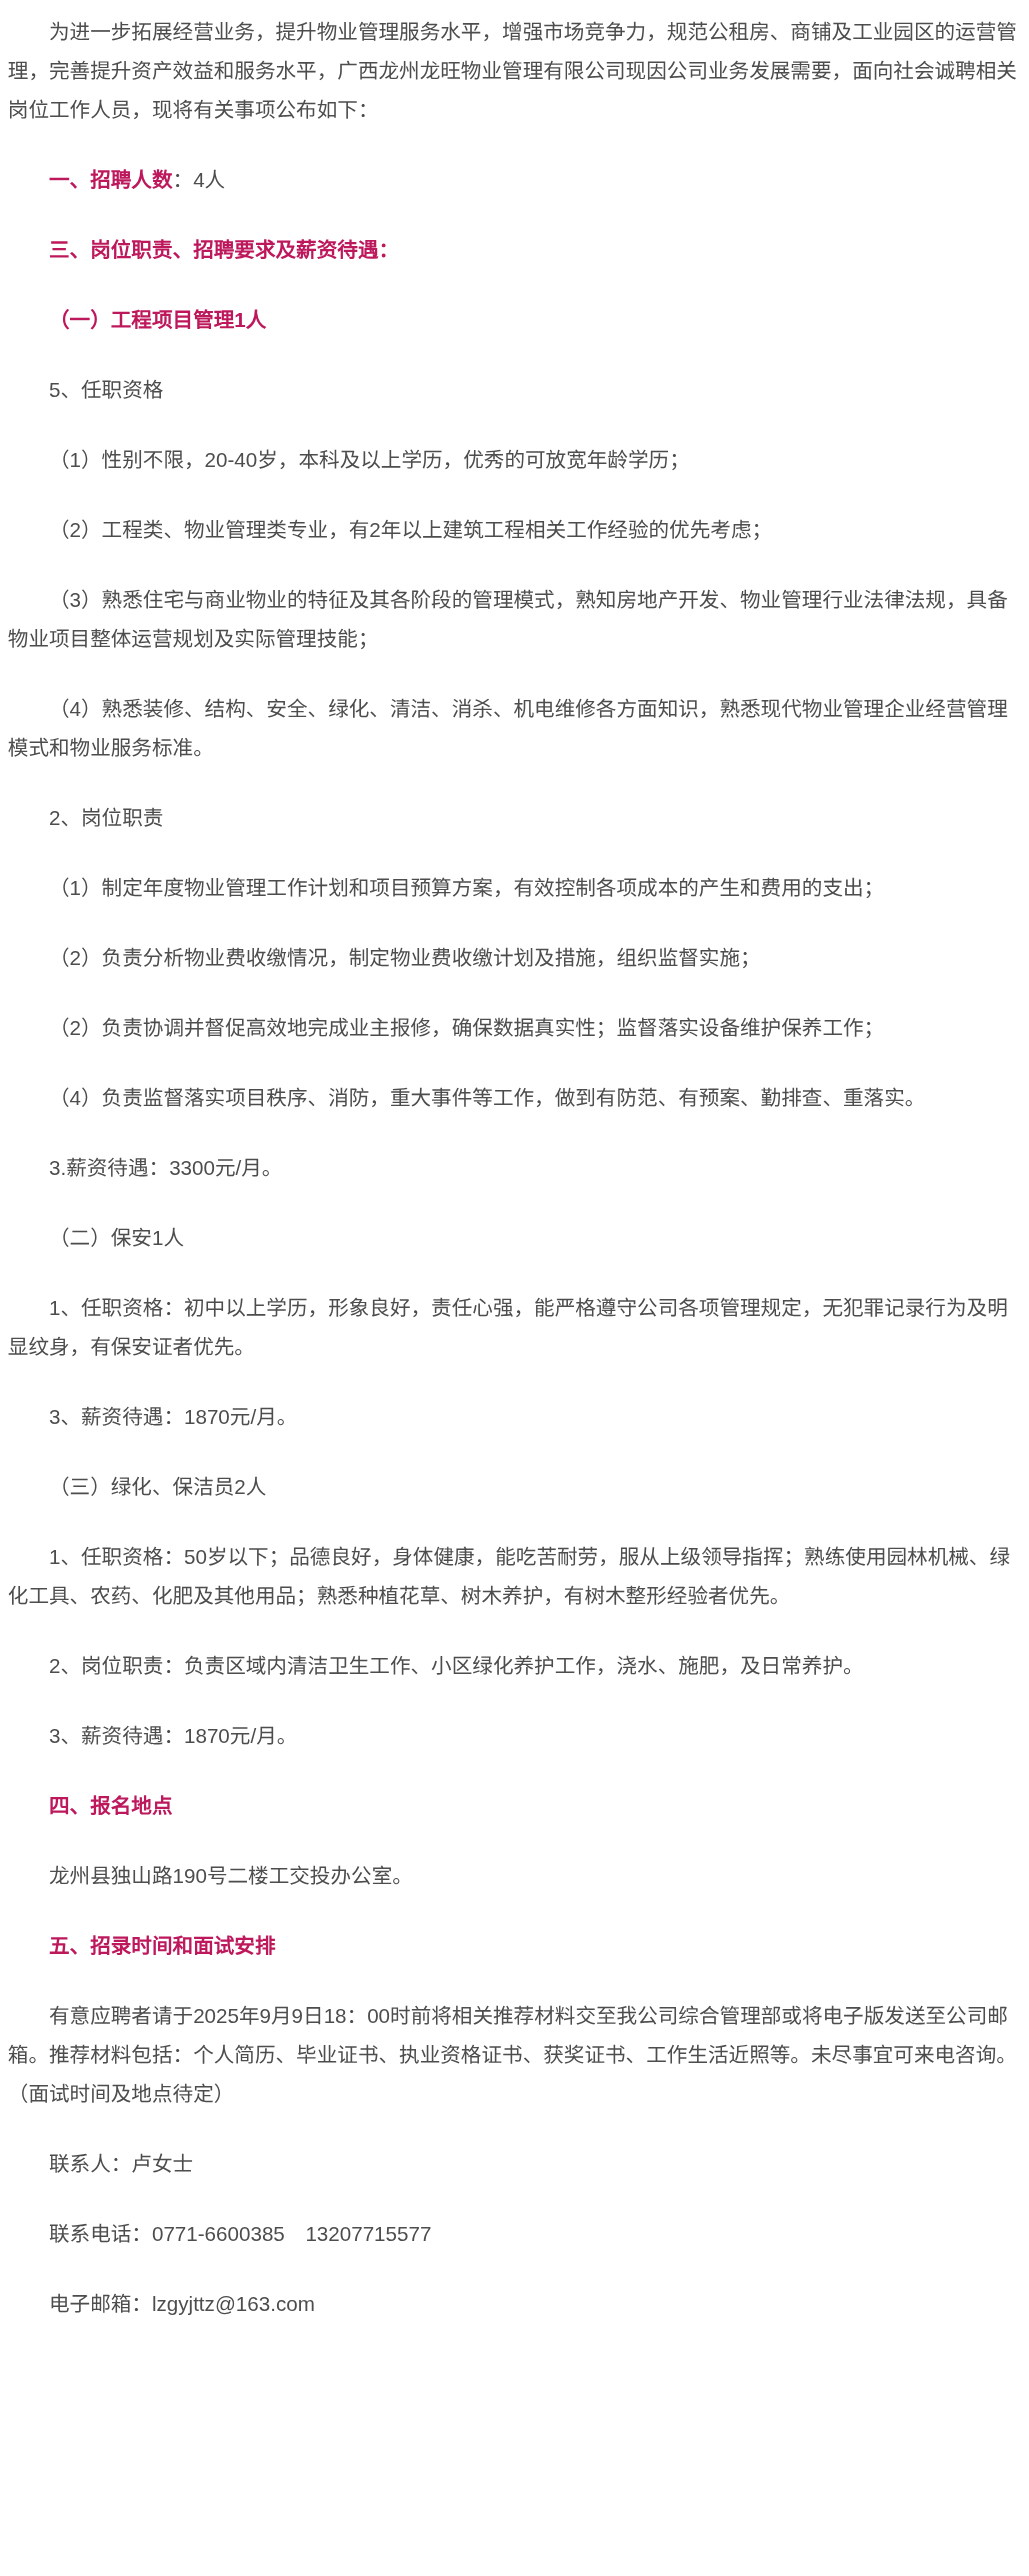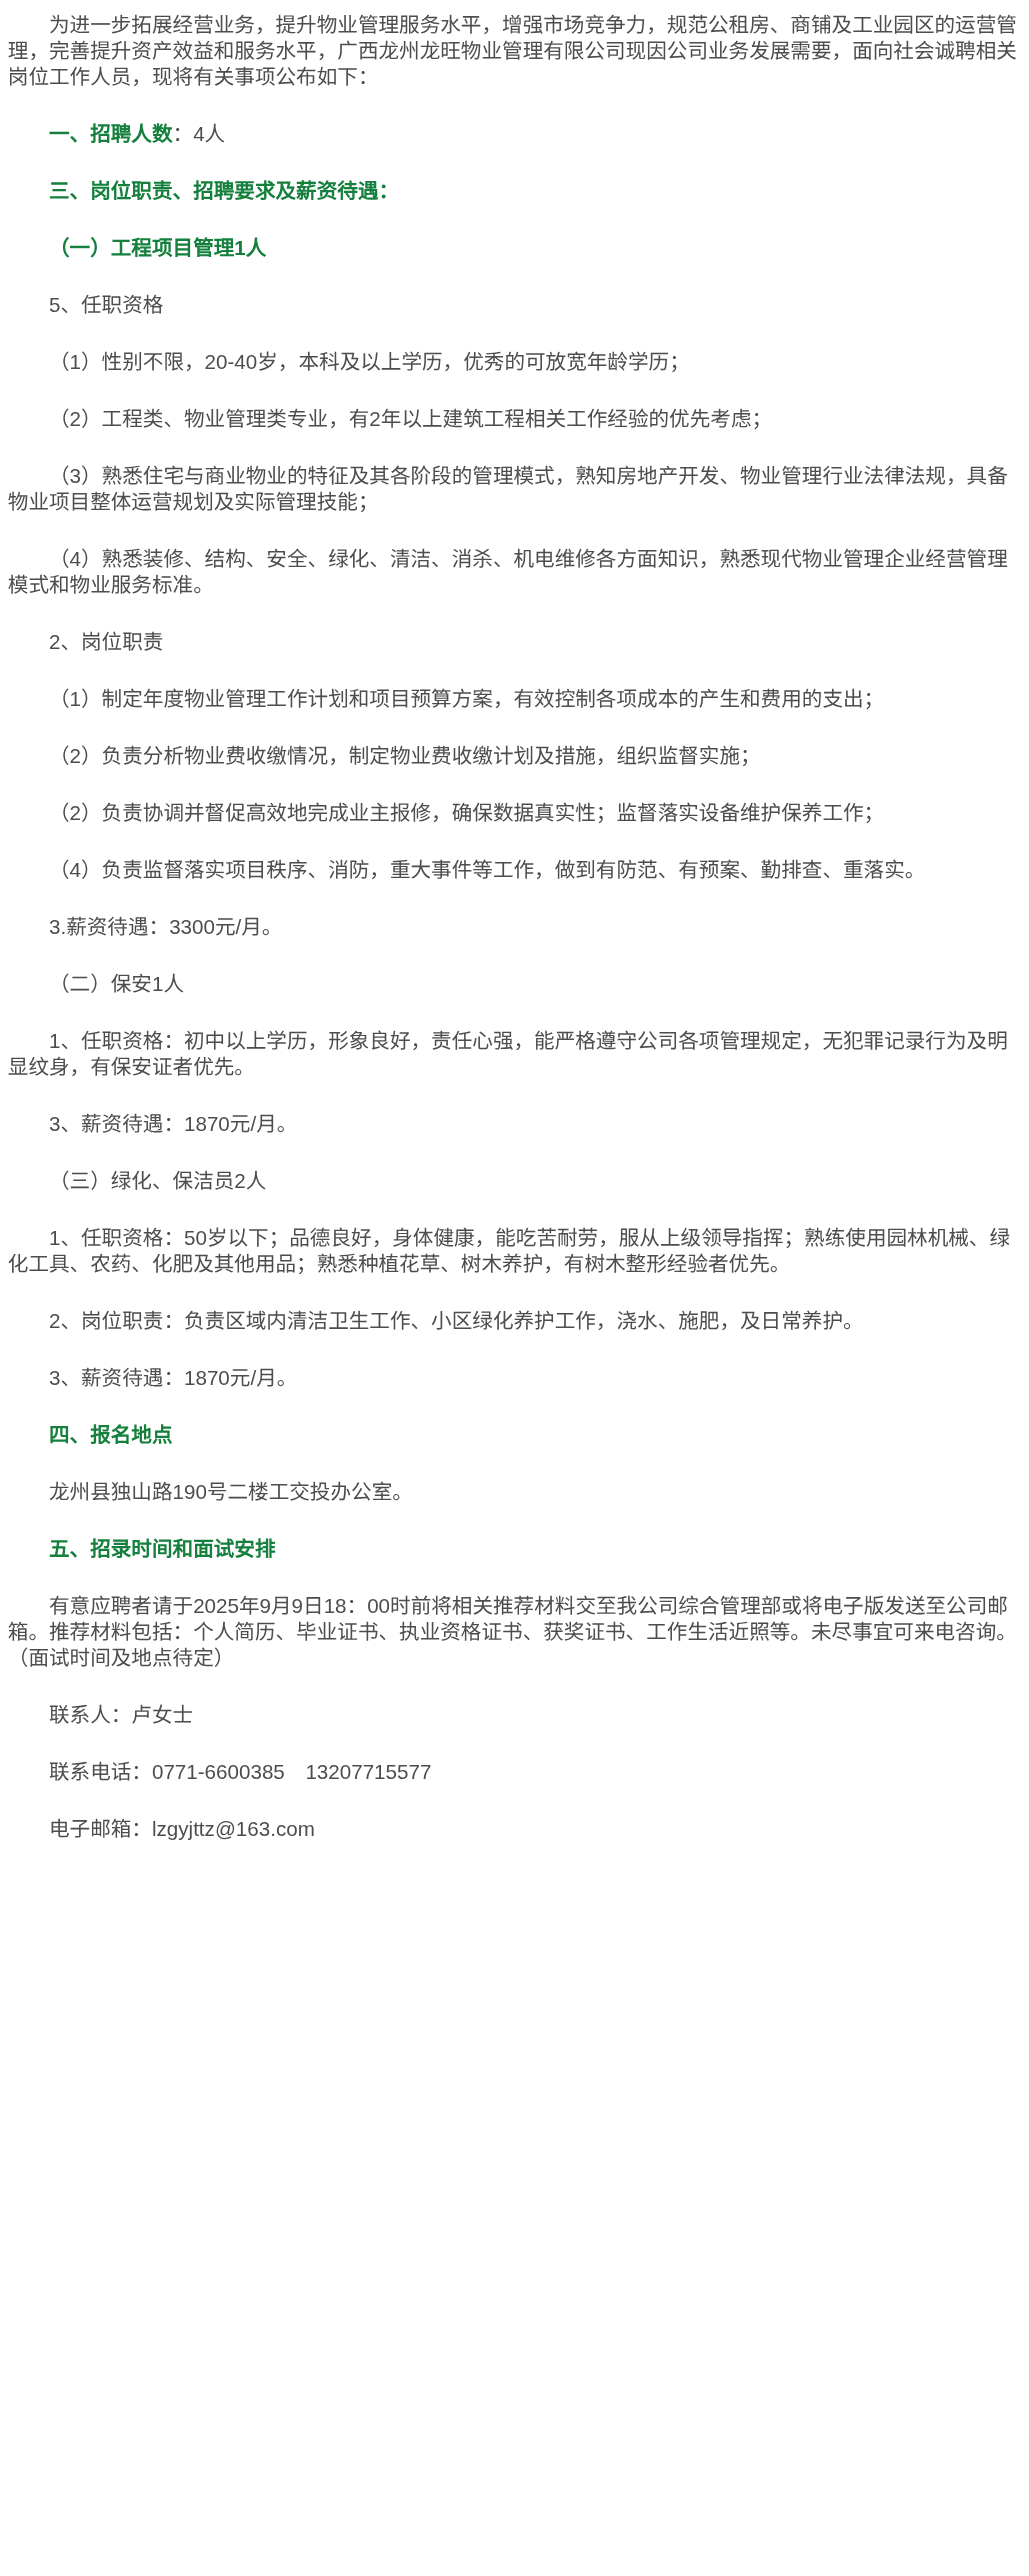--- a/index.html
+++ b/index.html
@@ -8,35 +8,35 @@
     background: #ffffff;
   }
   body {
     width: 1029px;
     font-family: "Liberation Sans", sans-serif;
   }
   .doc {
     padding: 1px 9.8px 29px 7.8px;
     color: #4d4d4d;
     font-size: 20.6px;
-    line-height: 26px;
+    line-height: 39px;
     min-height: 2546px;
     box-sizing: border-box;
   }
   .doc p {
     margin: 31px 0;
     text-indent: 2em;
     word-break: break-all;
   }
   .doc p.first {
     margin-top: 10.8px;
   }
   .h {
     font-weight: bold;
-    color: #15803d;
+    color: #be185d;
   }
 </style>
 </head>
 <body>
 
 <div class="doc">
 
   <p class="first">为进一步拓展经营业务，提升物业管理服务水平，增强市场竞争力，规范公租房、商铺及工业园区的运营管理，完善提升资产效益和服务水平，广西龙州龙旺物业管理有限公司现因公司业务发展需要，面向社会诚聘相关岗位工作人员，现将有关事项公布如下：</p>
 
   <p><span class="h">一、招聘人数</span><span>：4人</span></p>

